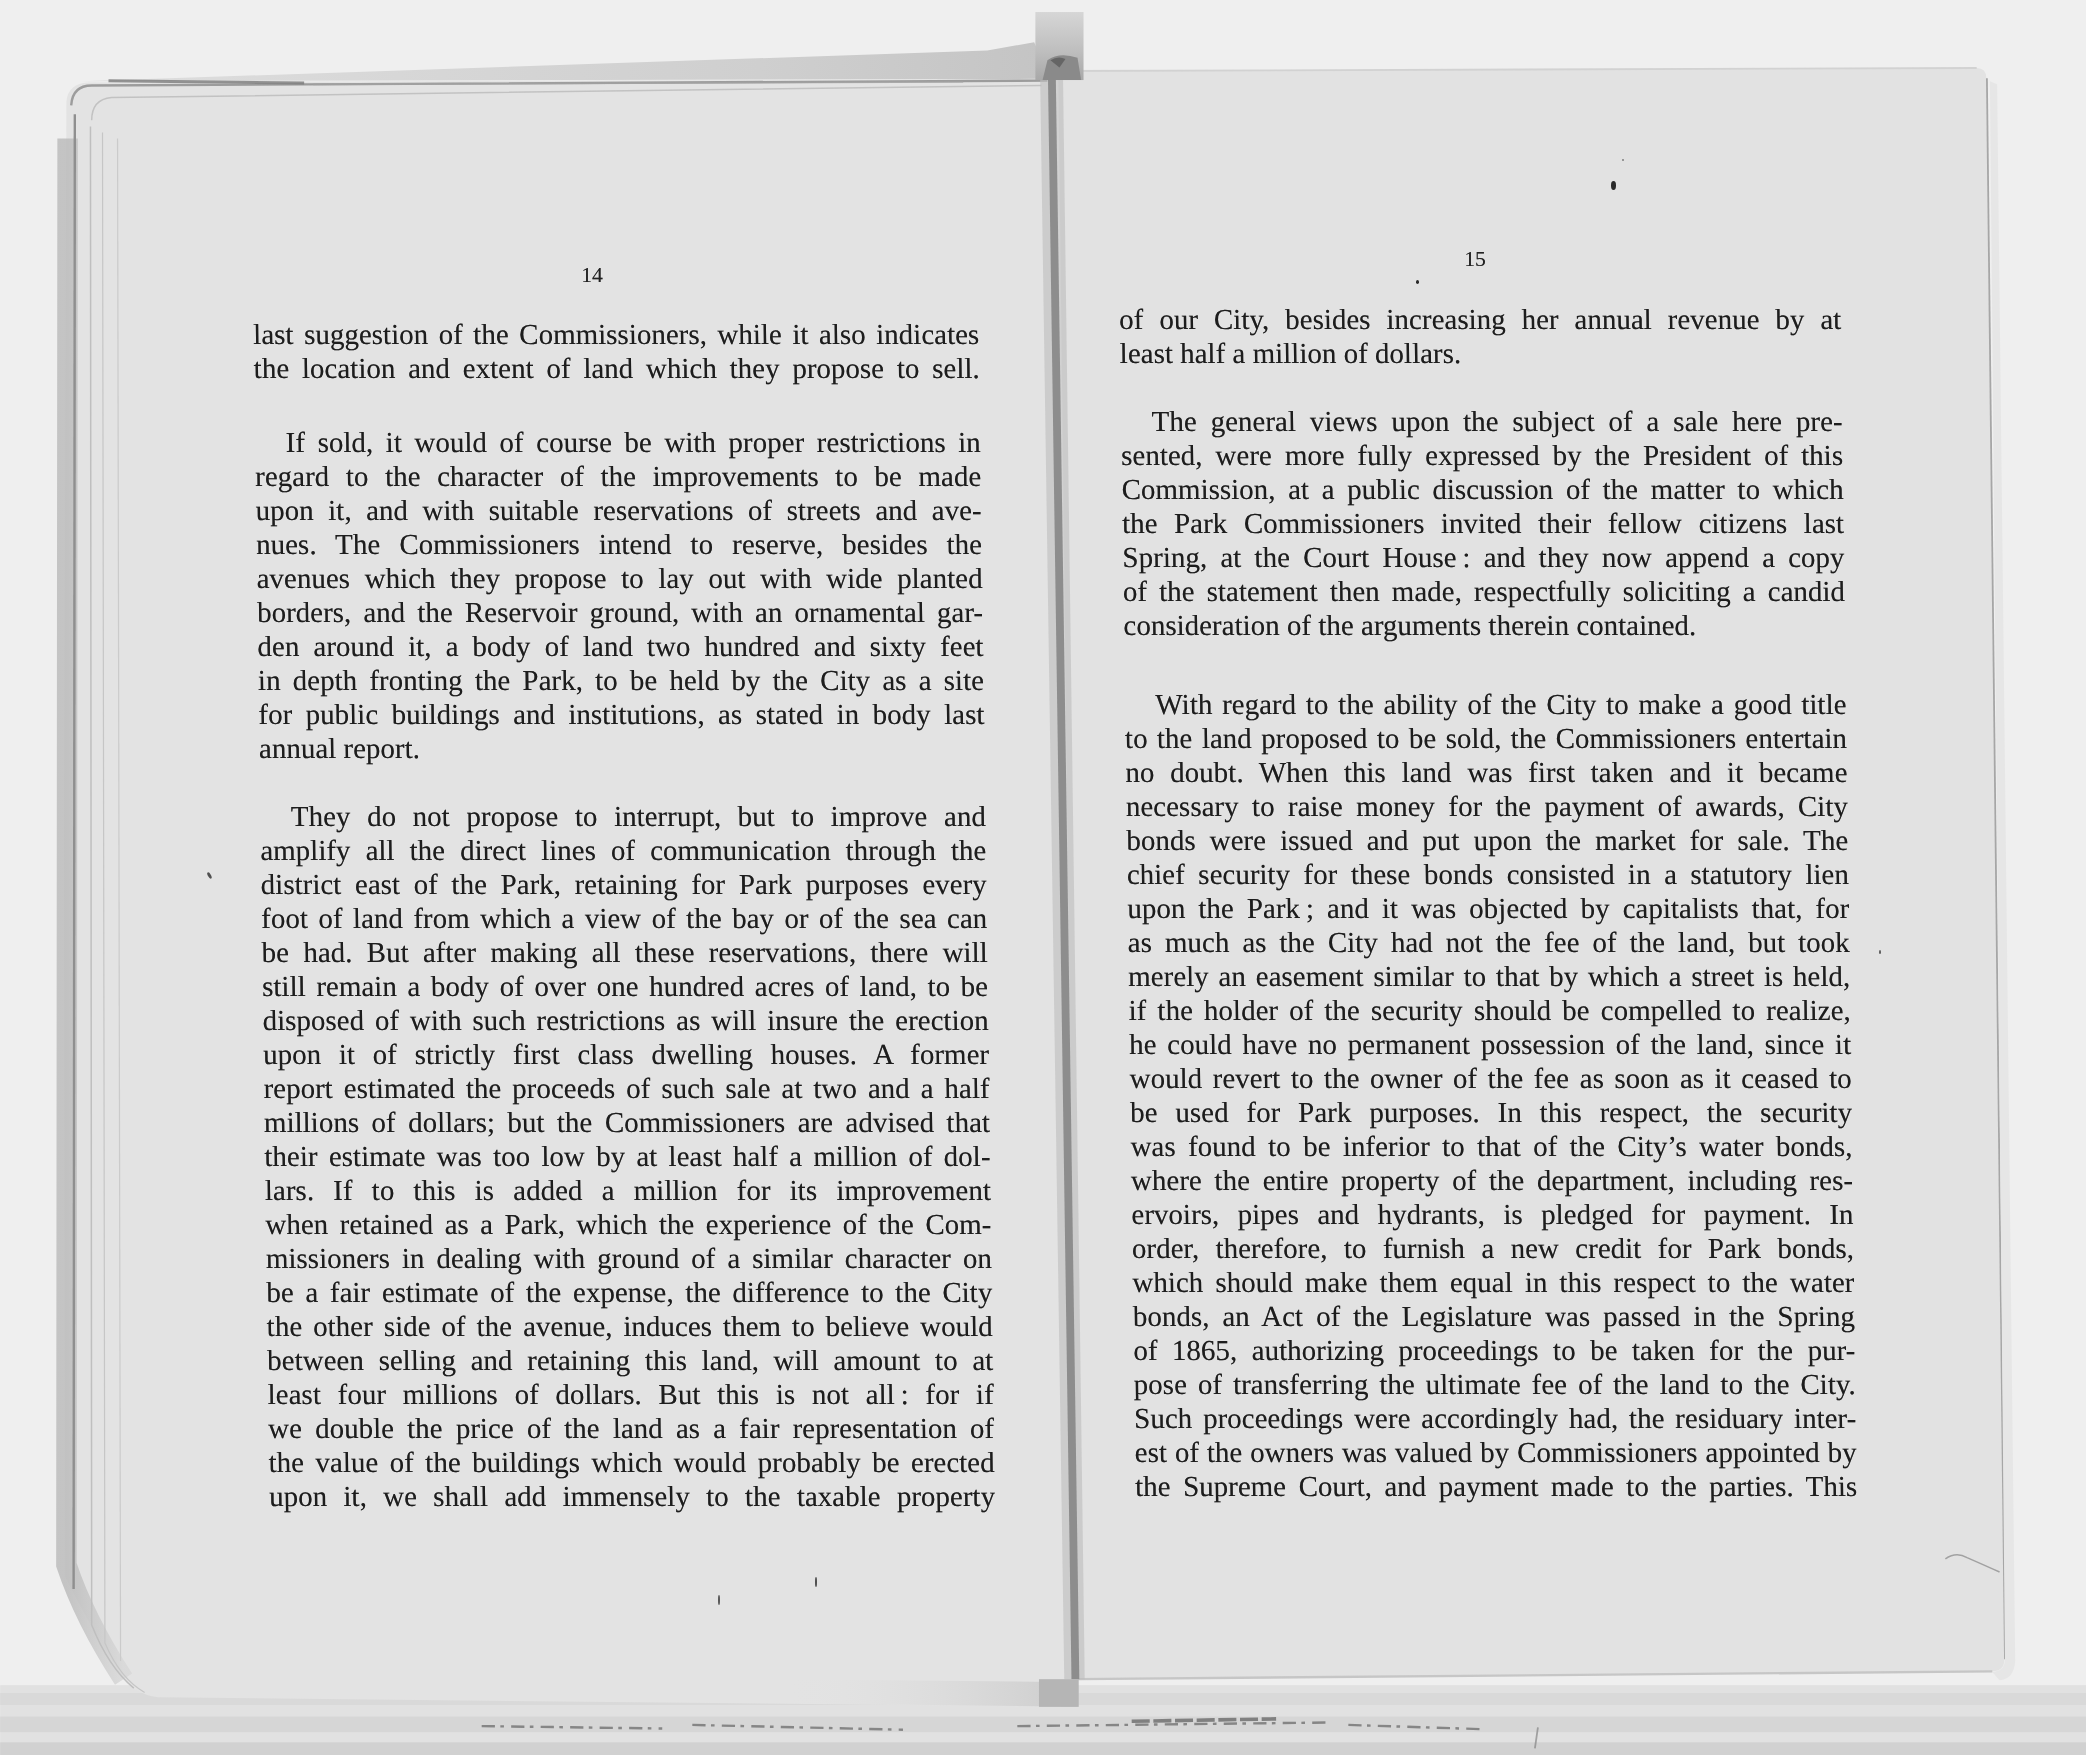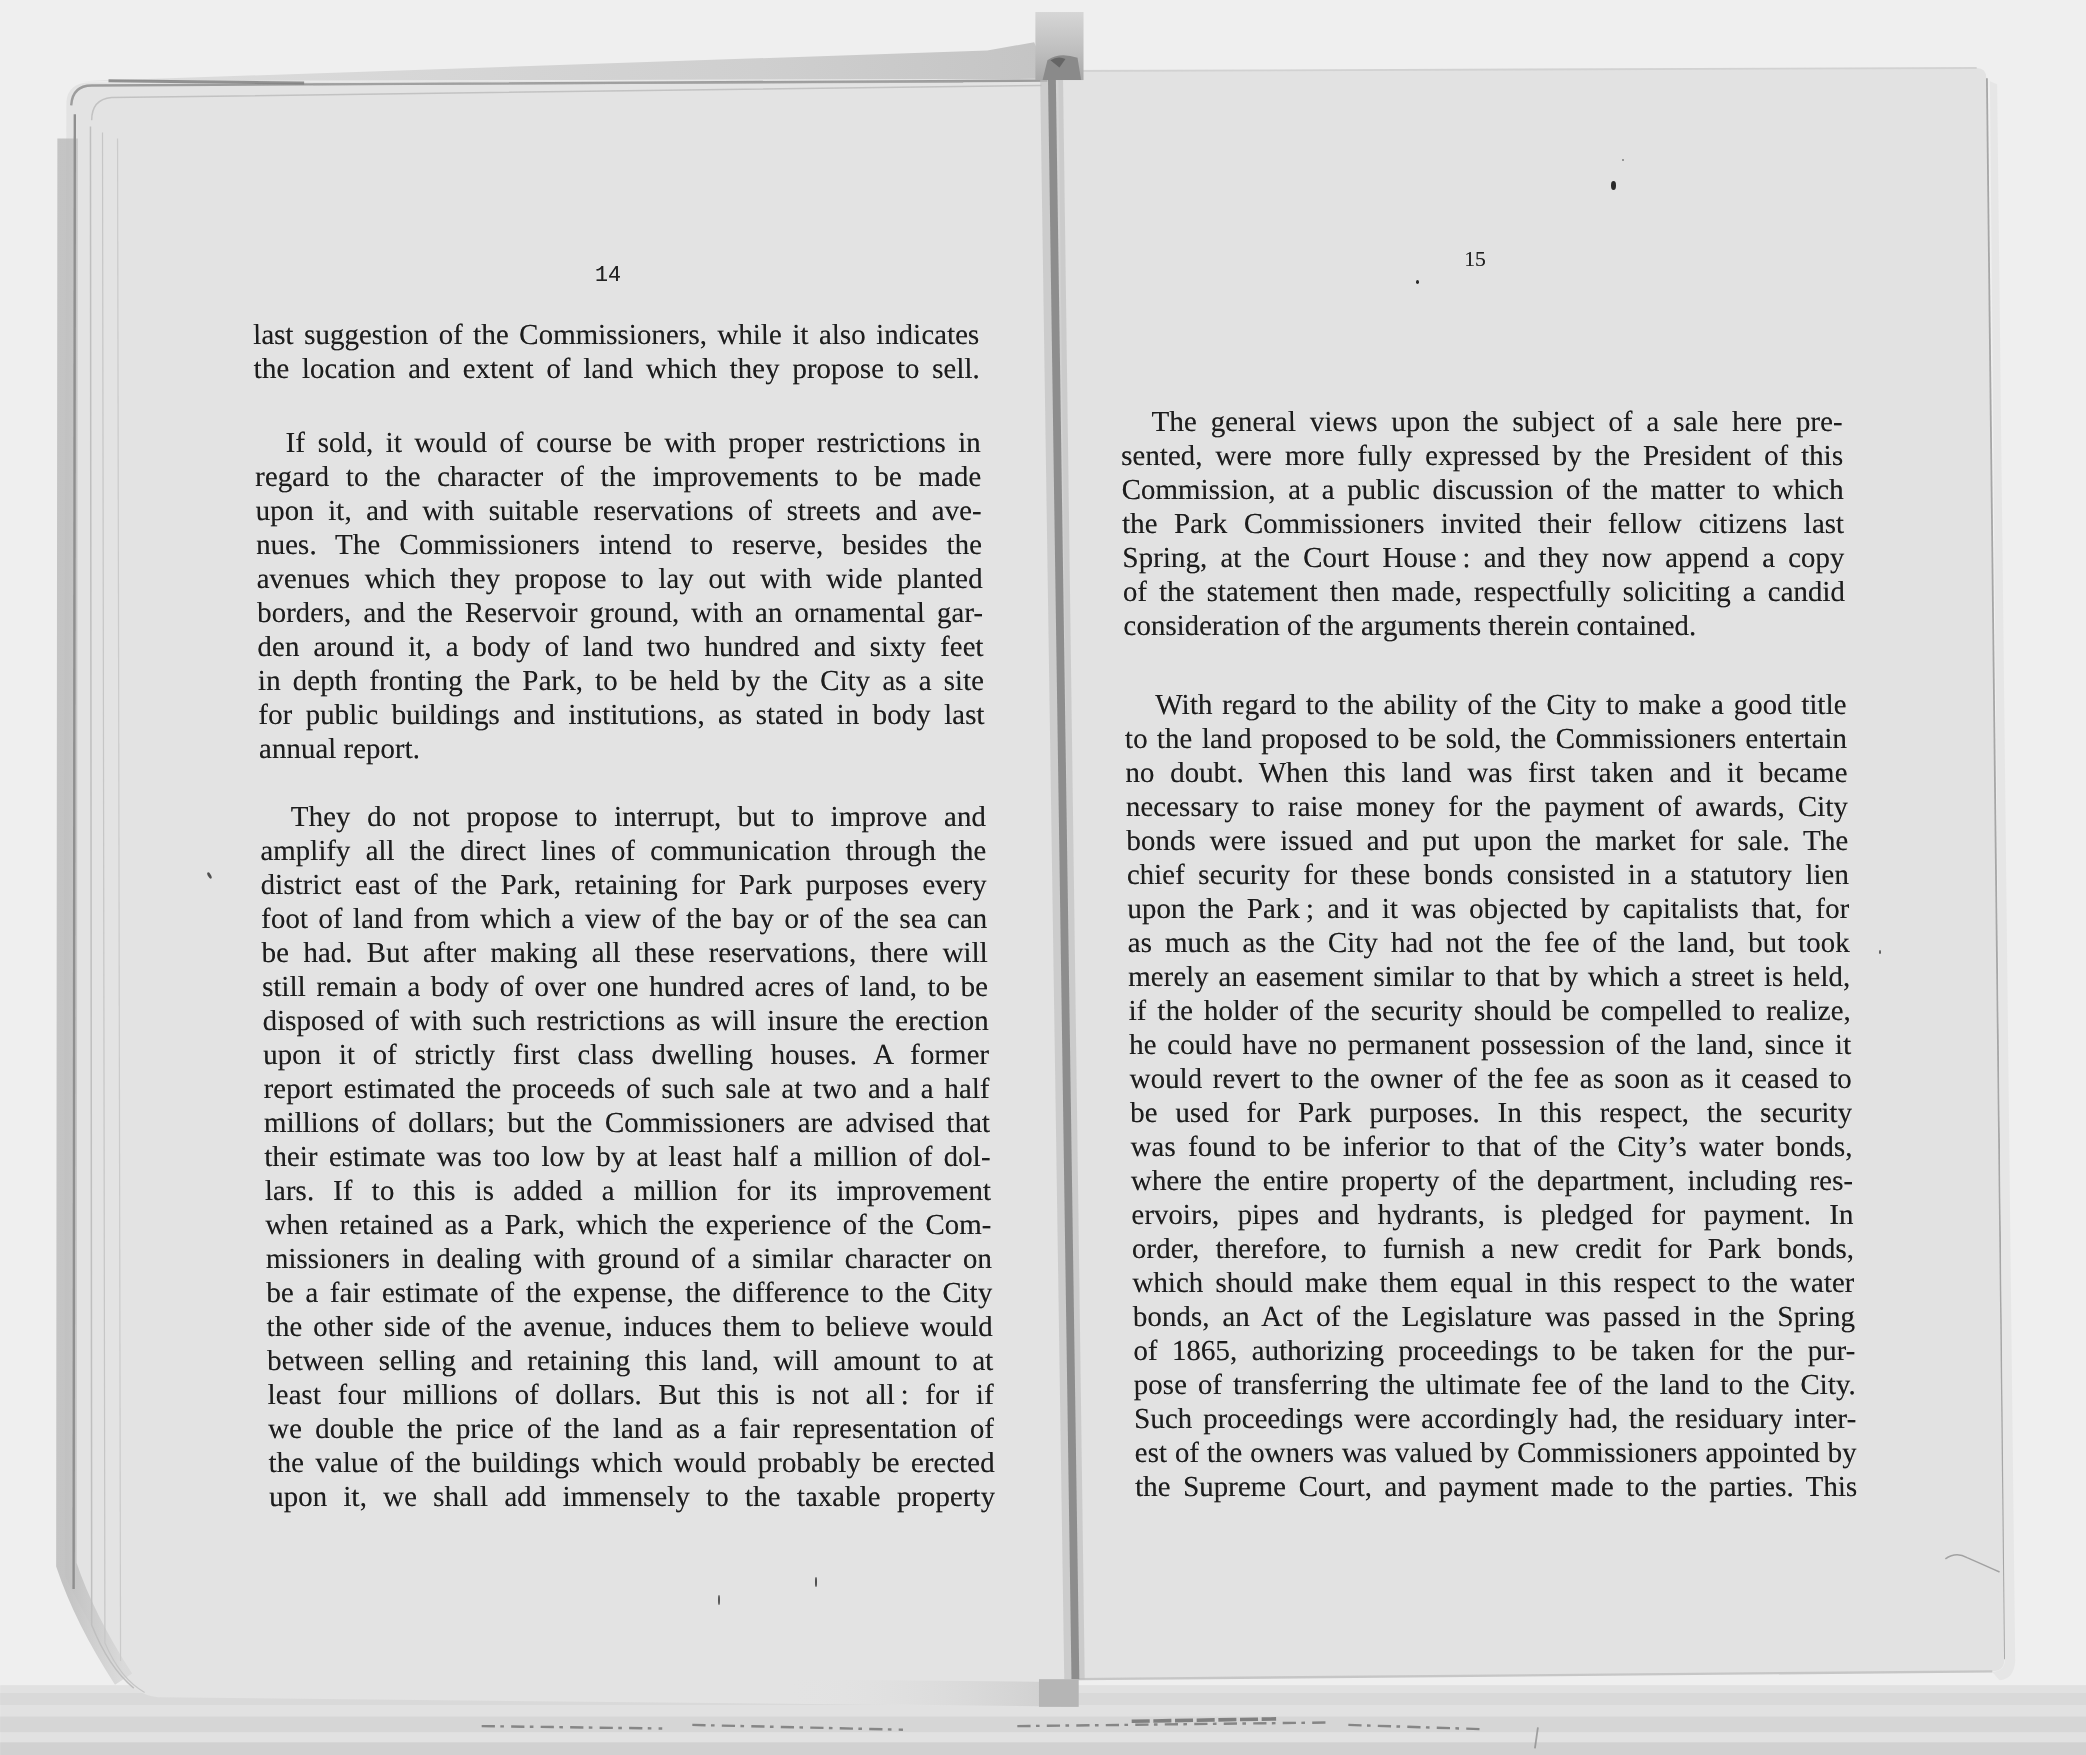--- a/index.html
+++ b/index.html
@@ -105,21 +105,21 @@
 </svg>
 
 <span class="speck" style="left:1611px;top:181px;width:5.4px;height:9px;"></span>
 <span class="speck" style="left:1416px;top:280px;width:3px;height:3.6px;"></span>
 <span class="speck" style="left:208px;top:872px;width:3px;height:7.2px;transform:rotate(-30deg);opacity:.8;"></span>
 <span class="speck" style="left:1879px;top:950px;width:2.4px;height:3.6px;opacity:.7;"></span>
 <span class="speck" style="left:815px;top:1577px;width:2.4px;height:9.6px;opacity:.8;"></span>
 <span class="speck" style="left:718px;top:1595px;width:2.4px;height:9.6px;opacity:.75;"></span>
 <span class="speck" style="left:1622px;top:159px;width:1.8px;height:2.4px;opacity:.5;"></span>
 
-<div class="page-number" style="left:572px; top:265px;font-family:Liberation Mono, monospace;">14</div>
+<div class="page-number" style="left:556px; top:265px;">14</div>
 <div class="page-number" style="left:1439px; top:249px;text-align:center;">15</div>
 
 <div class="text-block" style="left:253px; top:317px; width:726px; height:1204px;">
   <div class="para" style="top:0px;">
     <div class="ln">last suggestion of the Commissioners, while it also indicates</div>
     <div class="ln">the location and extent of land which they propose to sell.</div>
   </div>
   <div class="para" style="top:108px;">
     <div class="ln indent">If sold, it would of course be with proper restrictions in</div>
     <div class="ln">regard to the character of the improvements to be made</div>
@@ -151,20 +151,24 @@
     <div class="ln">the other side of the avenue, induces them to believe would</div>
     <div class="ln">between selling and retaining this land, will amount to at</div>
     <div class="ln">least four millions of dollars.  But this is not all : for if</div>
     <div class="ln">we double the price of the land as a fair representation of</div>
     <div class="ln">the value of the buildings which would probably be erected</div>
     <div class="ln">upon it, we shall add immensely to the taxable property</div>
   </div>
 </div>
 
 <div class="text-block" style="left:1119px; top:302px; width:722px; height:1204px;">
+  <div class="para" style="top:0px;">
+    <div class="ln">of our City, besides increasing her annual revenue by at</div>
+    <div class="ln last">least half a million of dollars.</div>
+  </div>
   <div class="para" style="top:102px;">
     <div class="ln indent">The general views upon the subject of a sale here pre-</div>
     <div class="ln">sented, were more fully expressed by the President of this</div>
     <div class="ln">Commission, at a public discussion of the matter to which</div>
     <div class="ln">the Park Commissioners invited their fellow citizens last</div>
     <div class="ln">Spring, at the Court House : and they now append a copy</div>
     <div class="ln">of the statement then made, respectfully soliciting a candid</div>
     <div class="ln last">consideration of the arguments therein contained.</div>
   </div>
   <div class="para" style="top:385px;">

